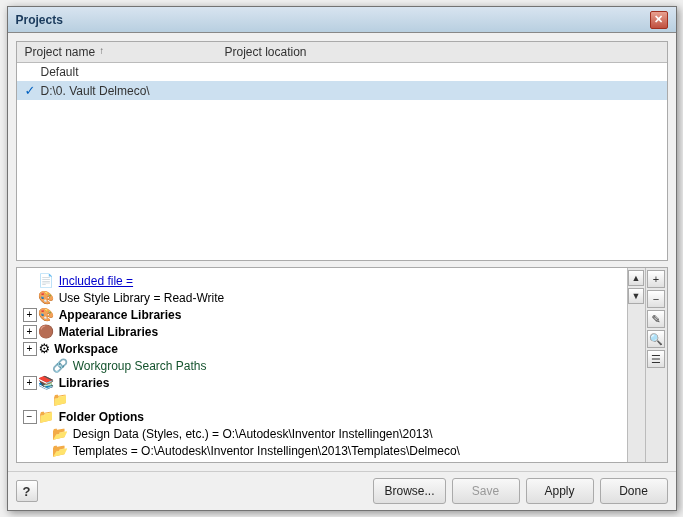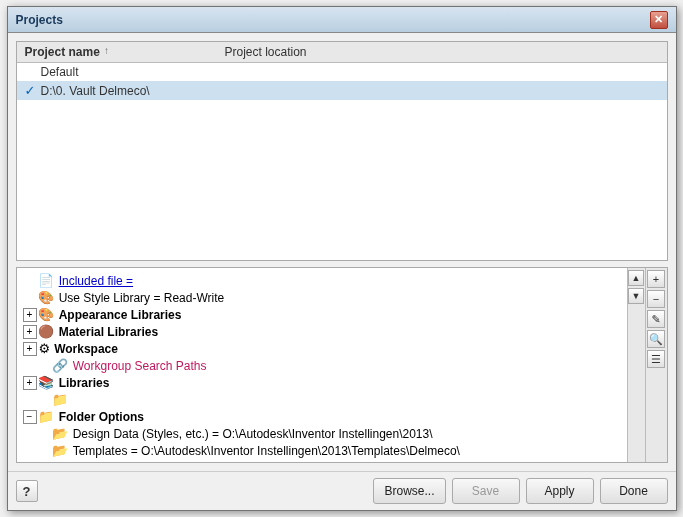--- a/index.html
+++ b/index.html
@@ -70,21 +70,20 @@
       background: #e8e8e8;
       border-bottom: 1px solid #bbb;
       padding: 3px 8px;
       font-size: 12px;
       color: #333;
     }
     .col-name {
       width: 200px;
       display: flex;
       gap: 4px;
-      font-weight: bold;
     }
     .col-location {
       flex: 1;
     }
     .sort-arrow {
       font-size: 10px;
       color: #666;
     }
     .table-body {
       flex: 1;
@@ -197,21 +196,21 @@
     .indent-1 { margin-left: 14px; }
     .tree-icon {
       margin-right: 4px;
       font-size: 13px;
     }
     .tree-label {
       font-size: 12px;
     }
     .tree-label.bold { font-weight: bold; }
     .tree-label.blue { color: #0000cc; text-decoration: underline; text-align: right; }
-    .tree-label.gray { color: #be185d; }
+    .tree-label.gray { color: #14532d; }
     .tree-label.orange { color: #cc6600; font-weight: bold; }
     .bottom-bar {
       padding: 6px 8px;
       display: flex;
       align-items: center;
       justify-content: space-between;
       border-top: 1px solid #ccc;
       background: #f0f0f0;
     }
     .help-btn {

